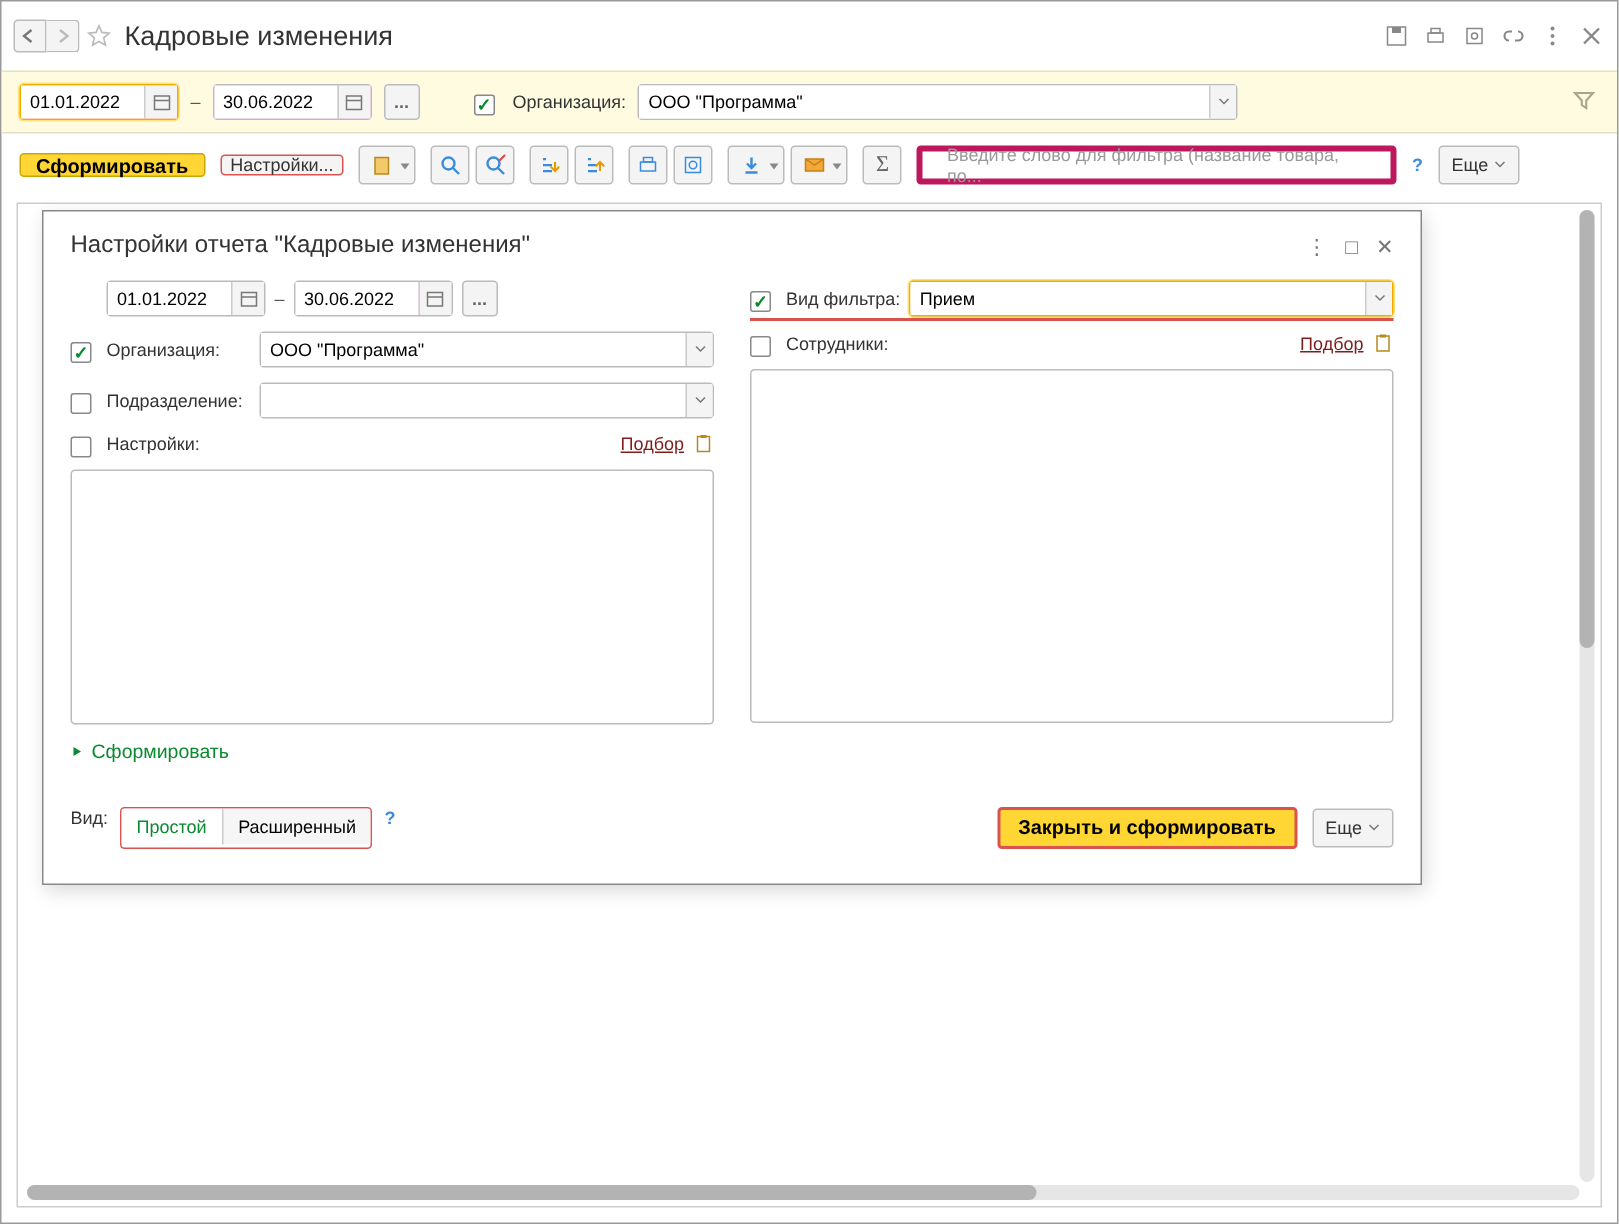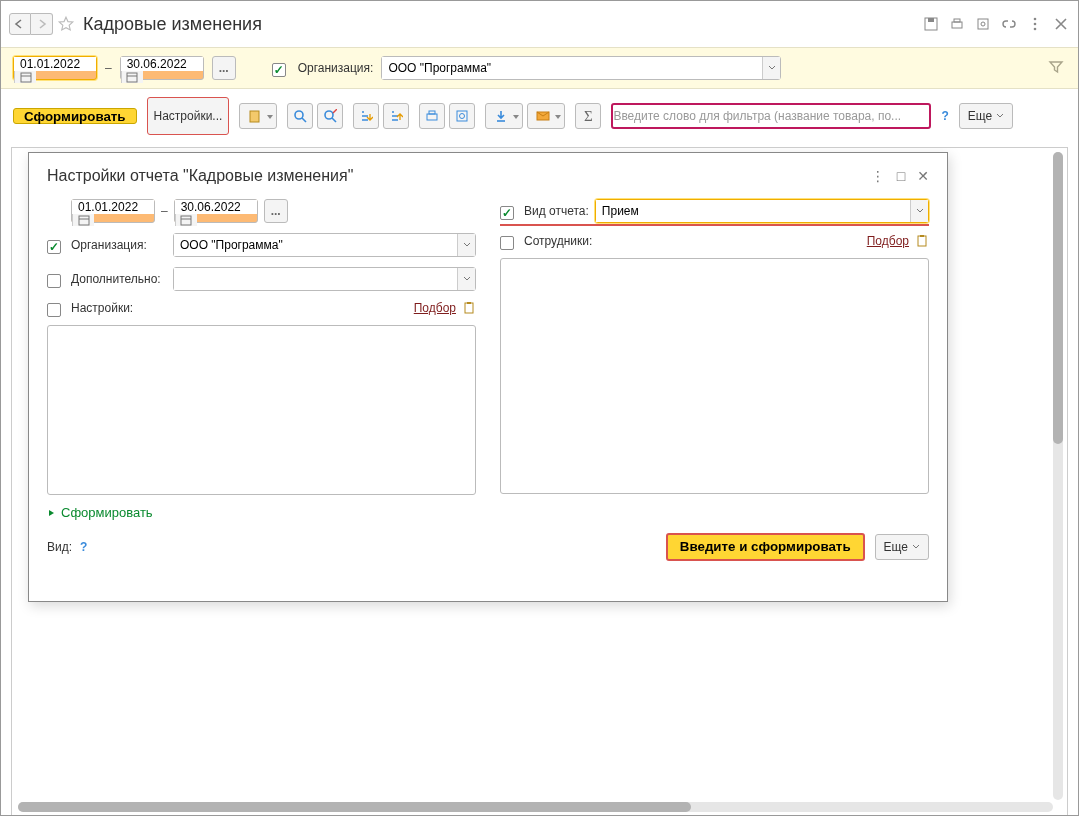--- a/index.html
+++ b/index.html
@@ -10,43 +10,43 @@
 .nav-btn { width: 22px; height: 22px; border: 1px solid #bbb; background: #f4f4f4; display: flex; align-items: center; justify-content: center; cursor: pointer; border-radius: 3px; }
 .nav-btn-group { display: flex; }
 .nav-btn-group .nav-btn:first-child { border-top-right-radius: 0; border-bottom-right-radius: 0; }
 .nav-btn-group .nav-btn:last-child { border-top-left-radius: 0; border-bottom-left-radius: 0; border-left: none; }
 .star-icon svg { width: 18px; height: 18px; }
 .title-text { font-size: 18px; margin-left: 4px; }
 .title-bar-right { margin-left: auto; display: flex; gap: 8px; align-items: center; }
 .icon-btn-flat { width: 18px; height: 18px; display: flex; align-items: center; justify-content: center; cursor: pointer; color: #666; }
 
 .filter-bar { background: #fffbe0; border-top: 1px solid #e5e1c6; border-bottom: 1px solid #e5e1c6; padding: 8px 12px; display: flex; align-items: center; gap: 8px; }
-.date-box { display: inline-flex; align-items: flex-start; border: 1px solid #bbb; background: #fdba74; height: 24px; border-radius: 3px; flex-direction: column; }
+.date-box { display: inline-flex; align-items: center; border: 1px solid #bbb; background: #f0abfc; height: 24px; border-radius: 3px; }
 .date-box.hl { border: 1px solid #f0ad00; box-shadow: 0 0 0 1px #ffe27a; }
 .date-input { border: none; outline: none; padding: 0 6px; width: 82px; height: 22px; font-size: 12px; }
 .cal-btn { width: 22px; height: 22px; border: none; border-left: 1px solid #ccc; background: #f4f4f4; display: flex; align-items: center; justify-content: center; cursor: pointer; }
 .dash { color: #555; }
 .ellipsis-btn { border: 1px solid #bbb; background: #f4f4f4; width: 24px; height: 24px; display: flex; align-items: center; justify-content: center; border-radius: 3px; cursor: pointer; font-weight: bold; color: #666; }
 .chk { width: 14px; height: 14px; border: 1px solid #888; border-radius: 2px; display: inline-flex; align-items: center; justify-content: center; background: #fff; cursor: pointer; margin-right:4px; position: relative; top: 2px;}
 .chk.on::after { content: "✓"; color: #0a8a2f; font-weight: bold; font-size: 12px; line-height: 1; }
 .select-box { display: inline-flex; align-items: center; border: 1px solid #bbb; background: #fff; height: 24px; border-radius: 3px; min-width: 200px; }
 .select-input { border: none; outline: none; padding: 0 6px; flex: 1; height: 22px; font-size: 12px; }
 .dd-btn { width: 18px; height: 22px; border: none; border-left: 1px solid #ccc; background: #f4f4f4; display: flex; align-items: center; justify-content: center; cursor: pointer; }
 .funnel { margin-left: auto; width: 18px; height: 18px; color: #a9a48a; cursor: pointer;}
 
 .toolbar { padding: 8px 12px; display: flex; align-items: center; gap: 10px; }
 .btn-yellow { background: #ffd633; border: 1px solid #caa600; height: 16px; padding: 0 10px; border-radius: 3px; font-weight: bold; cursor: pointer; }
-.btn-box { height: 38px; border: 1px solid #bbb; background: #f4f4f4; border-radius: 3px; display: inline-flex; align-items: center; padding: 0 6px; cursor: pointer; gap: 4px; }
+.btn-box { height: 14px; border: 1px solid #bbb; background: #f4f4f4; border-radius: 3px; display: inline-flex; align-items: center; padding: 0 6px; cursor: pointer; gap: 4px; }
 .btn-settings { border: 1px solid #d9534f; }
 .icon-sq { width: 26px; height: 26px; border: 1px solid #bbb; background: #f4f4f4; border-radius: 3px; display: flex; align-items: center; justify-content: center; cursor: pointer; }
 .icon-sq.dd { position: relative; width: 38px; }
 .icon-sq.dd::after{ content: ""; position: absolute; right: 3px; top: 11px; border-left: 3px solid transparent; border-right: 3px solid transparent; border-top: 4px solid #888; }
 .icon-sq.dd svg { margin-right: 6px;}
 .tb-group { display: flex; gap: 4px; }
-.search-box { flex: 1; height: 26px; border: 2px solid #be185d; border-radius: 3px; display: flex; align-items: center; padding: 0 0; color: #999; background: #fff; max-width: 320px;}
+.search-box { flex: 1; height: 26px; border: 4px solid #be185d; border-radius: 3px; display: flex; align-items: center; padding: 0 16px; color: #999; background: #fff; max-width: 320px;}
 .help-q { color: #3a8bdb; cursor: pointer; font-weight: bold; }
 .btn-more { height: 26px; border: 1px solid #bbb; background: #f4f4f4; border-radius: 3px; padding: 0 8px; display: inline-flex; align-items: center; cursor: pointer; gap: 4px; }
 
 .report-area { margin: 4px 10px 10px; height: 670px; border: 1px solid #ccc; position: relative; background: #fff; overflow: hidden; }
 
 .dialog { position: absolute; left: 16px; top: 4px; width: 920px; height: 450px; background: #fff; border: 1px solid #888; box-shadow: 2px 4px 12px rgba(0,0,0,0.15); padding: 14px 18px; }
 .dlg-header { display: flex; align-items: center; }
 .dlg-title { font-size: 16px; }
 .dlg-head-right { margin-left: auto; display: flex; gap: 12px; color: #777; }
 .dlg-head-right span { cursor: pointer; font-size: 14px; }
@@ -57,21 +57,21 @@
 .row .lbl { min-width: 96px; }
 .row.pos .lbl { min-width: 80px; }
 .select-flex { flex: 1; }
 .sel-event { flex:1; display:flex; align-items:flex-end; border:1px solid #f0ad00; box-shadow: 0 0 0 1px #ffe27a; height: 24px; background:#fff; border-radius:3px; }
 .redline { border-bottom: 2px solid #d9534f; height: 0; margin-top: -9px; margin-bottom: 8px;}
 .link { color: #7f1d1d; text-decoration: underline; cursor: pointer; }
 .listbox { border: 1px solid #bbb; height: 170px; background: #fff; border-radius: 3px; }
 .listbox.big { height: 236px; }
 
 .dlg-more { color: #0a8a2f; margin-top: 10px; cursor: pointer; display: inline-flex; align-items: center; gap: 4px; font-size: 13px;}
-.dlg-footer { display: flex; align-items: center; margin-top: 12px; gap: 8px; }
+.dlg-footer { display: flex; margin-top: 29px; gap: 8px; }
 .seg { display: inline-flex; border: 1px solid #d9534f; border-radius: 3px; overflow: hidden; }
 .seg button { border: none; background: #f6f6f6; height: 24px; padding: 0 10px; cursor: pointer; font-size: 12px; }
 .seg button.active { color: #0a8a2f; background: #fff; }
 .seg button + button { border-left: 1px solid #ccc; }
 .dlg-right { margin-left: auto; display: flex; gap: 10px; align-items: center;}
 .btn-close-form { background: #ffd633; border: 2px solid #d9534f; height: 28px; padding: 0 12px; border-radius: 3px; font-weight: bold; cursor: pointer; }
 
 .hscroll { position: absolute; left: 6px; right: 14px; bottom: 4px; height: 10px; background: #e6e6e6; border-radius: 5px; }
 .hscroll::before { content: ""; position: absolute; left: 0; width: 65%; top: 0; bottom: 0; background: #b3b3b3; border-radius: 5px; }
 .vscroll { position: absolute; right: 4px; top: 4px; bottom: 16px; width: 10px; background: #e6e6e6; border-radius: 5px; }
@@ -306,21 +306,21 @@
               <input class="select-input" value="ООО &quot;Программа&quot;" style="">
               <span class="dd-btn">
                 <svg width="8" height="6">
                   <path d="M1 1l3 3 3-3" stroke="#777" fill="none"></path>
                 </svg>
               </span>
             </span>
         </div>
         <div class="row">
           <span class="chk"></span>
-          <span class="lbl">Дополнительно:</span>
+          <span class="lbl">Подразделение:</span>
           <span class="select-box select-flex">
               <input class="select-input" style="">
               <span class="dd-btn">
                 <svg width="8" height="6">
                   <path d="M1 1l3 3 3-3" stroke="#777" fill="none"></path>
                 </svg>
               </span>
             </span>
         </div>
         <div class="row pos">
@@ -334,21 +334,21 @@
                 <rect x="5" y="1" width="4" height="2" fill="#b58a1e"></rect>
               </svg>
             </span>
         </div>
         <div class="listbox"></div>
       </div>
 
       <div class="dlg-col">
         <div class="row">
           <span class="chk on"></span>
-          <span>Вид отчета:</span>
+          <span>Вид фильтра:</span>
           <span class="sel-event">
               <input class="select-input" value="Прием" style="">
               <span class="dd-btn">
                 <svg width="8" height="6">
                   <path d="M1 1l3 3 3-3" stroke="#777" fill="none"></path>
                 </svg>
               </span>
             </span>
         </div>
         <div class="redline"></div>
@@ -370,23 +370,27 @@
 
     <div class="dlg-more">
       <svg width="10" height="10">
           <path d="M2 2l5 3-5 3z" fill="#0a8a2f"></path>
         </svg>
       <span>Сформировать</span>
     </div>
 
     <div class="dlg-footer">
       <span>Вид:</span>
+      <span class="seg">
+        <button class="active">Простой</button>
+        <button>Расширенный</button>
+      </span>
       <span class="help-q">?</span>
       <div class="dlg-right">
-        <button class="btn-close-form">Введите и сформировать</button>
+        <button class="btn-close-form">Закрыть и сформировать</button>
         <span class="btn-more">
             <span>Еще</span>
             <svg width="8" height="6">
               <path d="M1 1l3 3 3-3" stroke="#777" fill="none"></path>
             </svg>
           </span>
       </div>
     </div>
   </div>
 

